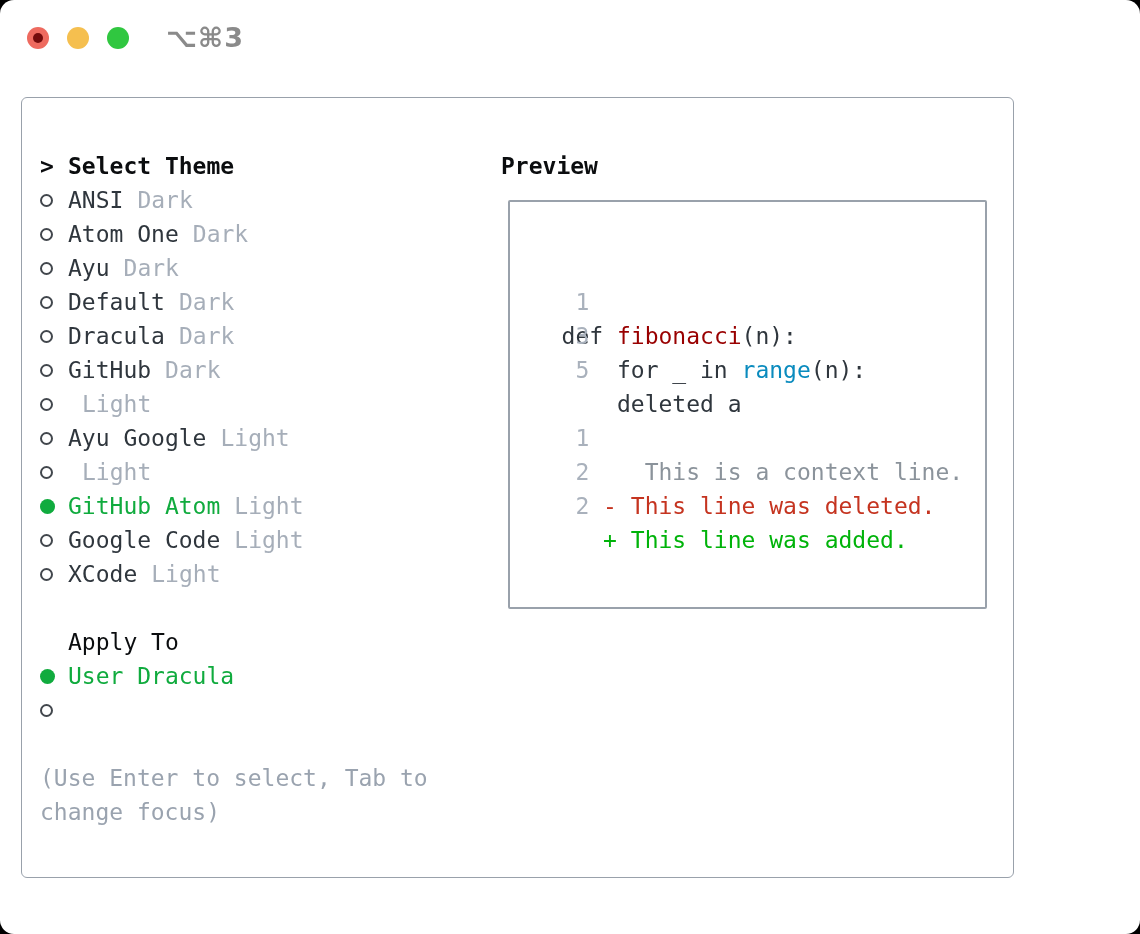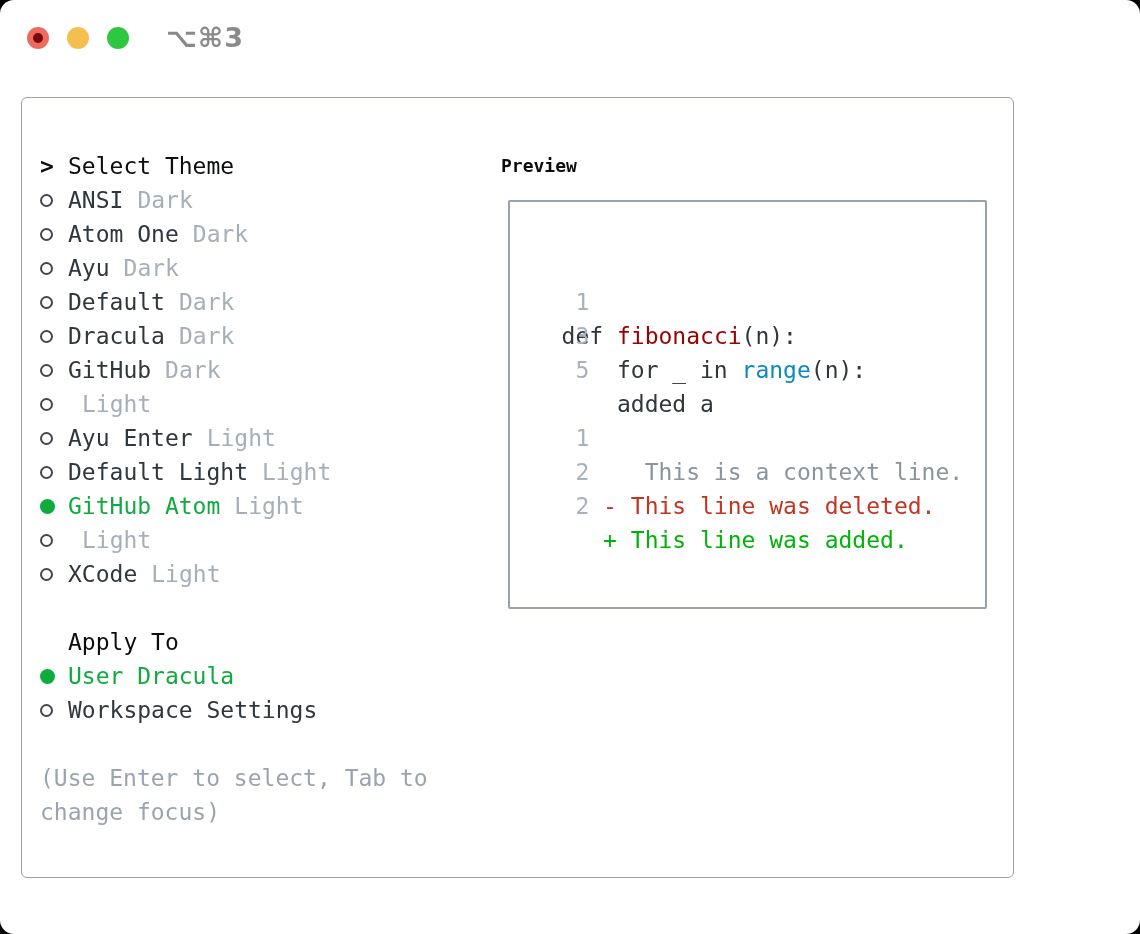--- a/index.html
+++ b/index.html
@@ -38,32 +38,32 @@
   
   .left{
     position:absolute;left:18px;top:51px;width:450px;
     font-size:23px;line-height:34px;color:var(--text_primary);
   }
   .row{display:flex;align-items:center;height:34px;white-space:pre}
   .marker{width:28px;flex:0 0 28px;display:flex;align-items:center}
   .gt{font-weight:bold;color:var(--text_black)}
   .radio{width:13px;height:13px;border-radius:50%;border:2px solid var(--radio_outline)}
   .radio.filled{width:15px;height:15px;border:none;background:var(--green_selected)}
-  .hdr{font-weight:normal;color:var(--text_black)}
+  .hdr{font-weight:bold;color:var(--text_black)}
   .name{color:var(--text_primary)}
   .variant{color:var(--text_muted);margin-left:14px}
   .variant:empty{margin-left:0}
   .selected .name{color:var(--green_selected)}
   .apply-label{color:var(--text_black)}
   .spacer{height:34px}
   .hint{width:440px;color:var(--text_hint);white-space:normal}
   
   .preview-title{
     position:absolute;left:479px;top:51px;height:34px;line-height:34px;
-    font-size:18px;font-weight:bold;color:var(--text_black);
+    font-size:23px;font-weight:bold;color:var(--text_black);
   }
   .preview-box{
     position:absolute;left:486px;top:102px;width:479px;height:409px;
     border:2px solid var(--border);border-radius:2px;background:#fff;
     padding:49px 0 0 10px;font-size:23px;line-height:34px;white-space:pre;
     overflow:hidden;
   }
   .cline{height:34px}
   .ln{color:var(--line_number)}
   .plain{color:var(--text_primary)}
@@ -110,59 +110,59 @@
           <div class="row">
     <span class="marker"><span class="radio"></span></span><span class="name">Dracula</span><span class="variant">Dark</span>
   </div>
           <div class="row">
     <span class="marker"><span class="radio"></span></span><span class="name">GitHub</span><span class="variant">Dark</span>
   </div>
           <div class="row">
     <span class="marker"><span class="radio"></span></span><span class="variant">Light</span>
   </div>
           <div class="row">
-    <span class="marker"><span class="radio"></span></span><span class="name">Ayu Enter</span><span class="variant">Light</span>
+    <span class="marker"><span class="radio"></span></span><span class="name">Ayu Google</span><span class="variant">Light</span>
   </div>
           <div class="row">
-    <span class="marker"><span class="radio"></span></span><span class="name">Default Light</span><span class="variant">Light</span>
+    <span class="marker"><span class="radio"></span></span><span class="variant">Light</span>
   </div>
           <div class="row selected">
     <span class="marker"><span class="radio filled"></span></span><span class="name">GitHub Atom</span><span class="variant">Light</span>
   </div>
           <div class="row">
-    <span class="marker"><span class="radio"></span></span><span class="variant">Light</span>
+    <span class="marker"><span class="radio"></span></span><span class="name">Google Code</span><span class="variant">Light</span>
   </div>
           <div class="row">
     <span class="marker"><span class="radio"></span></span><span class="name">XCode</span><span class="variant">Light</span>
   </div>
         </div>
       <div class="spacer"></div>
       <div class="row">
         <span class="marker"></span><span class="apply-label">Apply To</span>
       </div>
       <div id="apply-list">
           <div class="row selected">
     <span class="marker"><span class="radio filled"></span></span><span class="name">User Dracula</span><span class="variant"></span>
   </div>
           <div class="row">
-    <span class="marker"><span class="radio"></span></span><span class="name">Workspace Settings</span><span class="variant"></span>
+    <span class="marker"><span class="radio"></span></span><span class="variant"></span>
   </div>
         </div>
       <div class="spacer"></div>
       <div class="hint">(Use Enter to select, Tab to change focus)</div>
     </div>
 
     <div class="preview-title">Preview</div>
     <div class="preview-box" id="preview-box"><div class="cline">
     <span class="ln">1</span>
   <span class="plain"> def </span><span class="function">fibonacci</span><span class="plain">(n):</span></div><div class="cline">
     <span class="ln">3</span>
   <span class="plain">     for _ in </span><span class="builtin">range</span><span class="plain">(n):</span></div><div class="cline">
     <span class="ln">5</span>
-  <span class="plain">     added a</span></div><div class="cline">
+  <span class="plain">     deleted a</span></div><div class="cline">
     
   </div><div class="cline">
     <span class="ln">1</span>
   <span class="context">       This is a context line.</span></div><div class="cline">
     <span class="ln">2</span>
   <span class="deleted">    - This line was deleted.</span></div><div class="cline">
     <span class="ln">2</span>
   <span class="added">    + This line was added.</span></div></div>
 
   </div>

